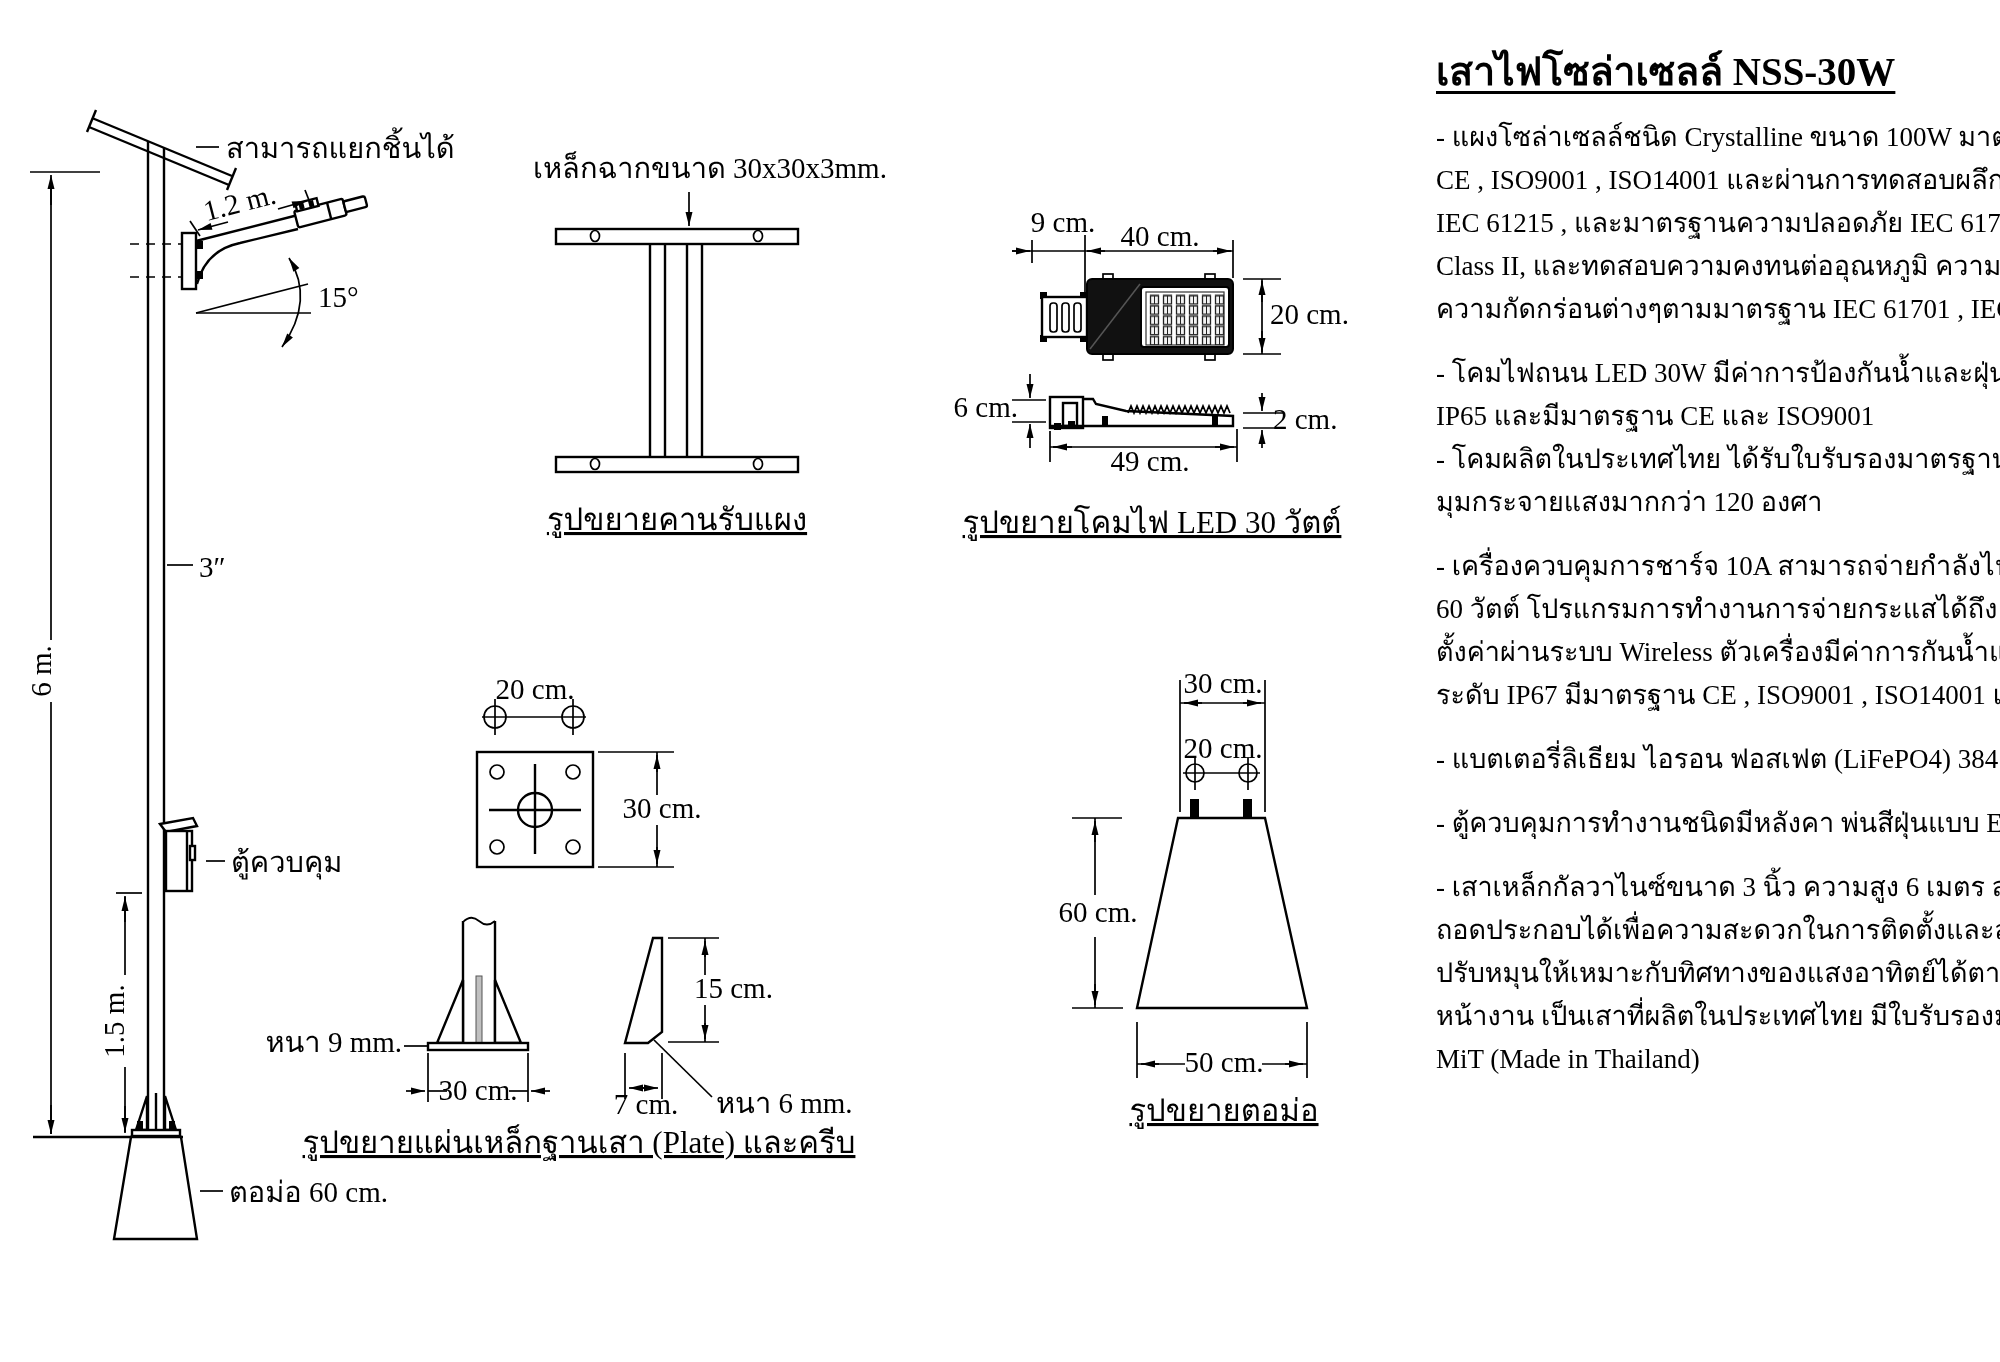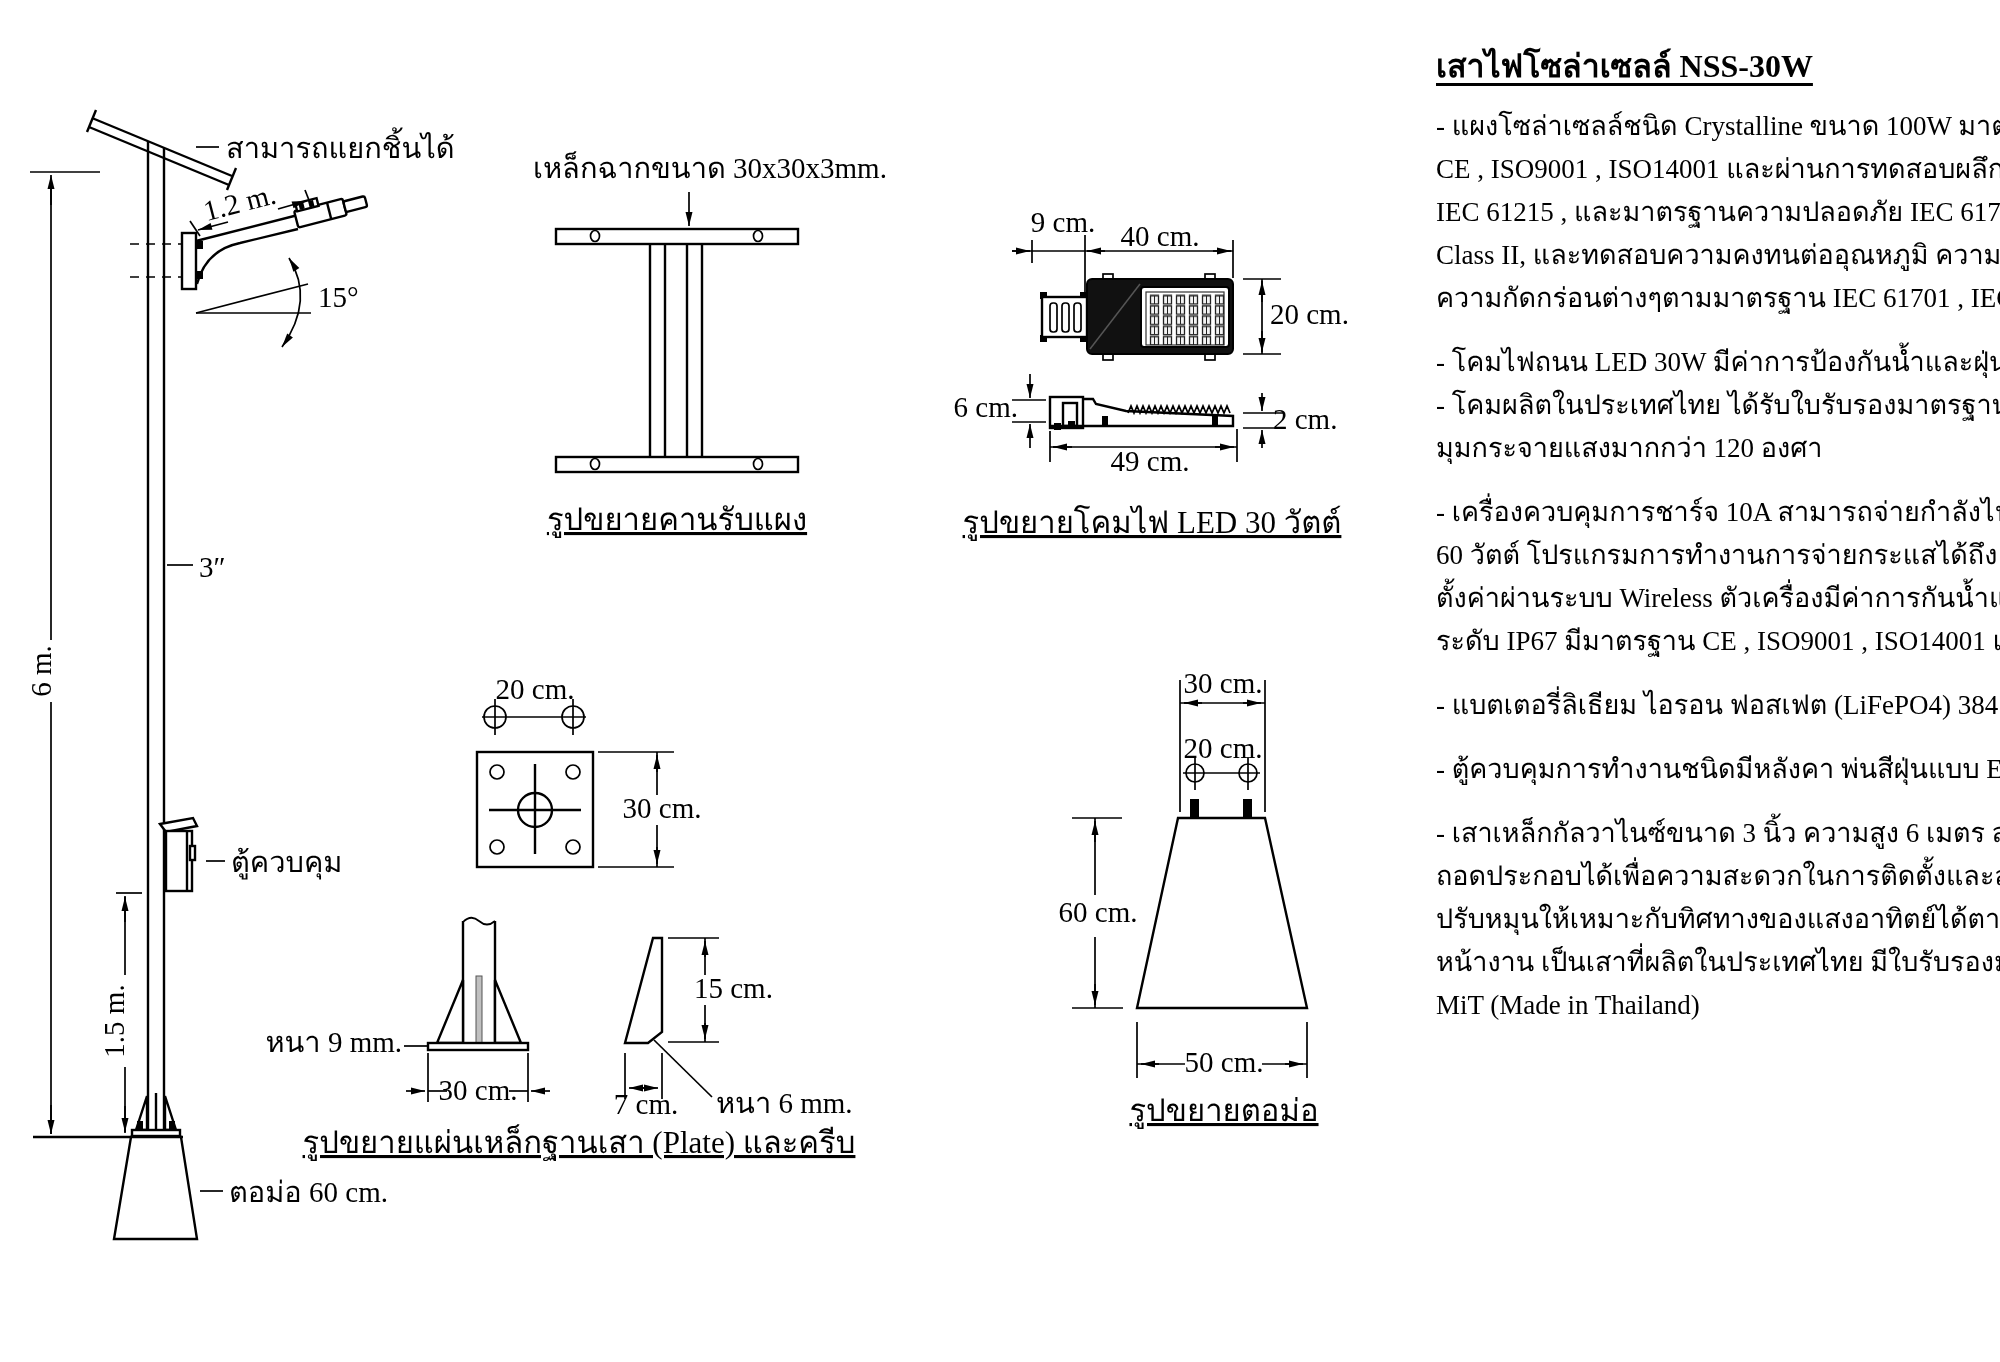--- a/index.html
+++ b/index.html
@@ -9,21 +9,21 @@
   svg text{fill:#000;font-family:"Liberation Serif", serif;}
   .dim{font-size:29px;}
   .lbl{font-size:29px;}
   .cap{font-size:31px;}
   .ln{stroke:#000;stroke-width:2.4;fill:none;}
   .lnf{stroke:#000;stroke-width:2.4;fill:#ffffff;}
   .thin{stroke:#000;stroke-width:1.7;fill:none;}
   .dash{stroke:#000;stroke-width:1.7;fill:none;stroke-dasharray:9 7;}
   .blk{fill:#000;stroke:none;}
   .spec{position:absolute;left:1436px;top:40px;width:560px;}
-  .spec-title{font-size:32px;font-weight:bold;text-decoration:underline;
+  .spec-title{font-size:39px;font-weight:bold;text-decoration:underline;
               text-underline-offset:6px;margin-bottom:14px;white-space:nowrap;}
   .spec-para{margin-bottom:21px;}
   .spec-line{font-size:27px;line-height:43px;white-space:nowrap;}
 </style>
 <title>เสาไฟโซล่าเซลล์ NSS-30W</title></head>
 <body>
 
 <div class="canvas">
 
 <svg class="drawing-svg" width="2000" height="1362" viewBox="0 0 2000 1362">
@@ -327,20 +327,21 @@
   <div class="spec-para">
     <div class="spec-line">- แผงโซล่าเซลล์ชนิด Crystalline ขนาด 100W มาตรฐาน</div>
     <div class="spec-line">CE , ISO9001 , ISO14001 และผ่านการทดสอบผลึกซิลิกอน</div>
     <div class="spec-line">IEC 61215 , และมาตรฐานความปลอดภัย IEC 61730 Safety</div>
     <div class="spec-line">Class II, และทดสอบความคงทนต่ออุณหภูมิ ความชื้นและค่า</div>
     <div class="spec-line">ความกัดกร่อนต่างๆตามมาตรฐาน IEC 61701 , IEC 62716 ,</div>
   </div>
 
   <div class="spec-para">
     <div class="spec-line">- โคมไฟถนน LED 30W มีค่าการป้องกันน้ำและฝุ่นระดับ</div>
+    <div class="spec-line">IP65 และมีมาตรฐาน CE และ ISO9001</div>
     <div class="spec-line">- โคมผลิตในประเทศไทย ได้รับใบรับรองมาตรฐาน MiT</div>
     <div class="spec-line">มุมกระจายแสงมากกว่า 120 องศา</div>
   </div>
 
   <div class="spec-para">
     <div class="spec-line">- เครื่องควบคุมการชาร์จ 10A สามารถจ่ายกำลังไฟได้สูงสุด</div>
     <div class="spec-line">60 วัตต์ โปรแกรมการทำงานการจ่ายกระแสได้ถึง 9 ช่วงเวลา</div>
     <div class="spec-line">ตั้งค่าผ่านระบบ Wireless ตัวเครื่องมีค่าการกันน้ำและฝุ่น</div>
     <div class="spec-line">ระดับ IP67 มีมาตรฐาน CE , ISO9001 , ISO14001 และ</div>
   </div>

